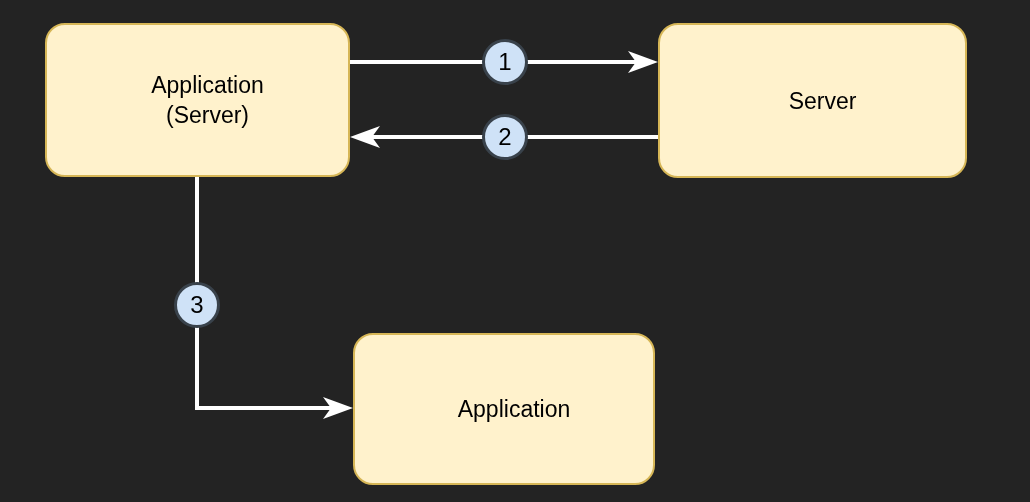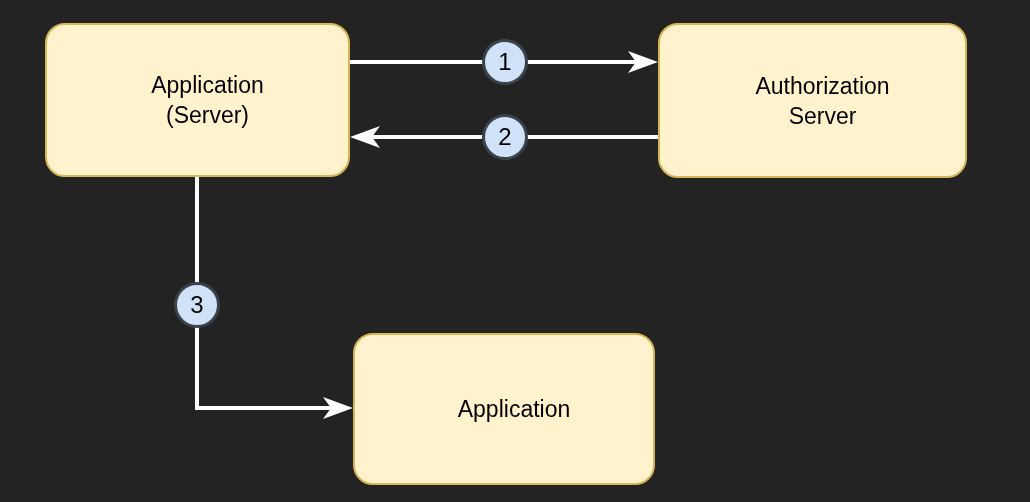--- a/index.html
+++ b/index.html
@@ -86,21 +86,20 @@
     <path class="connector-line" d="M197 172 V408 H331"></path>
     <polygon class="arrow-head" points="353,408 323,397 331,408 323,419"></polygon>
   </svg>
 
   <div class="node node-client">
     <span>Application</span>
     <span>(Server)</span>
   </div>
 
   <div class="node node-auth">
-    <span>Authorization</span>
     <span>Server</span>
   </div>
 
   <div class="node node-server">
     <span>Application</span>
   </div>
 
   <div class="badge badge-1">
     <span>1</span>
   </div>

